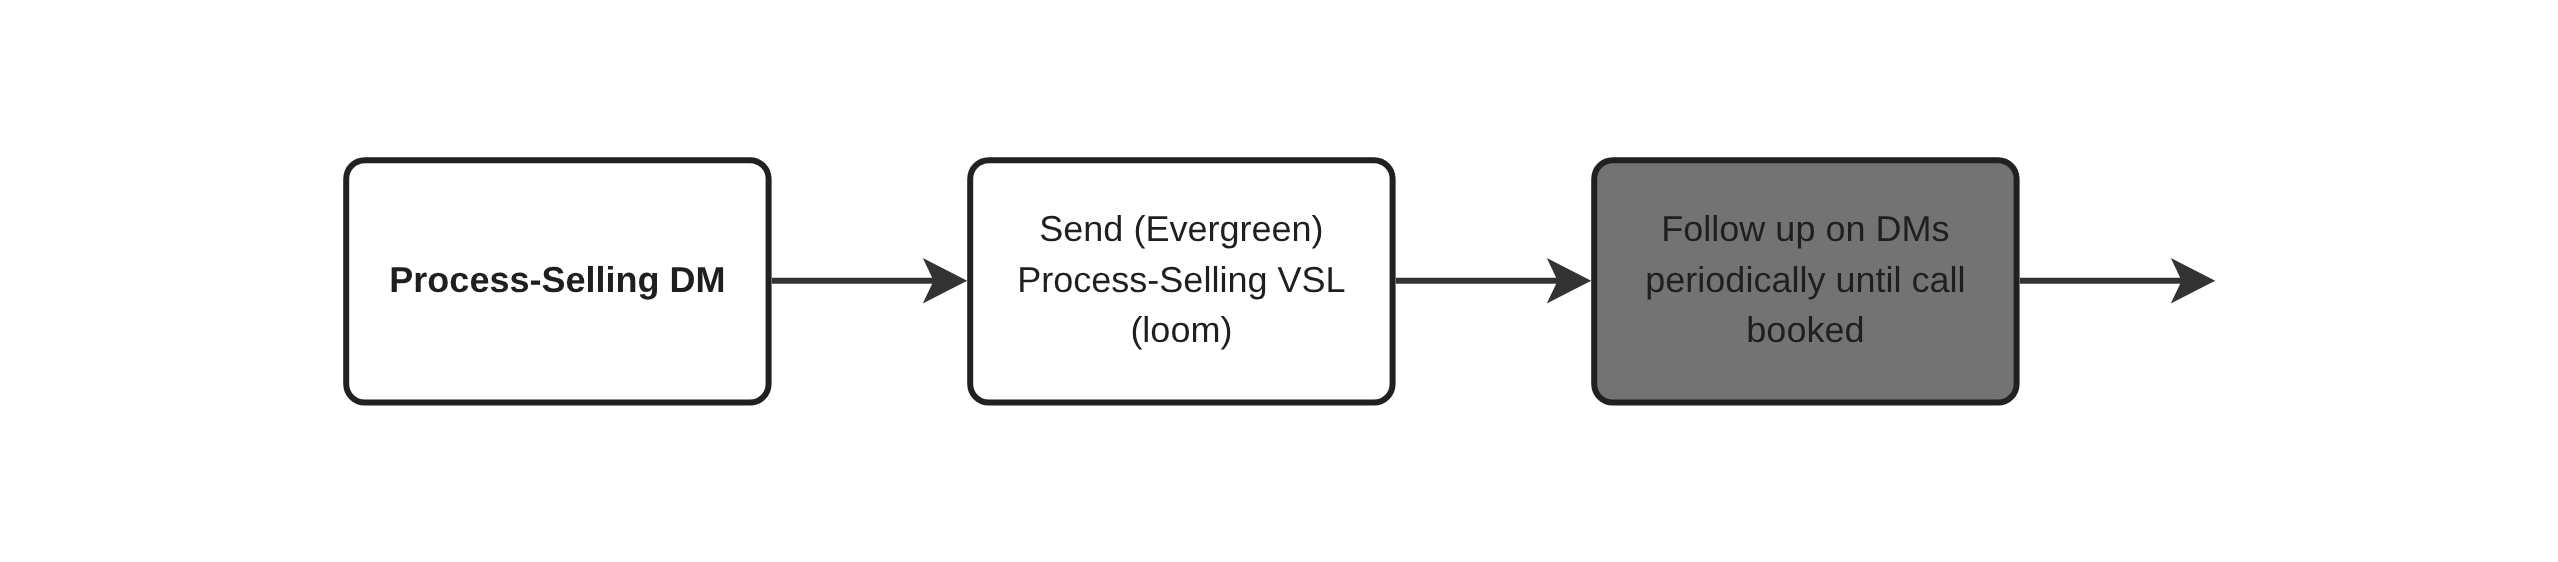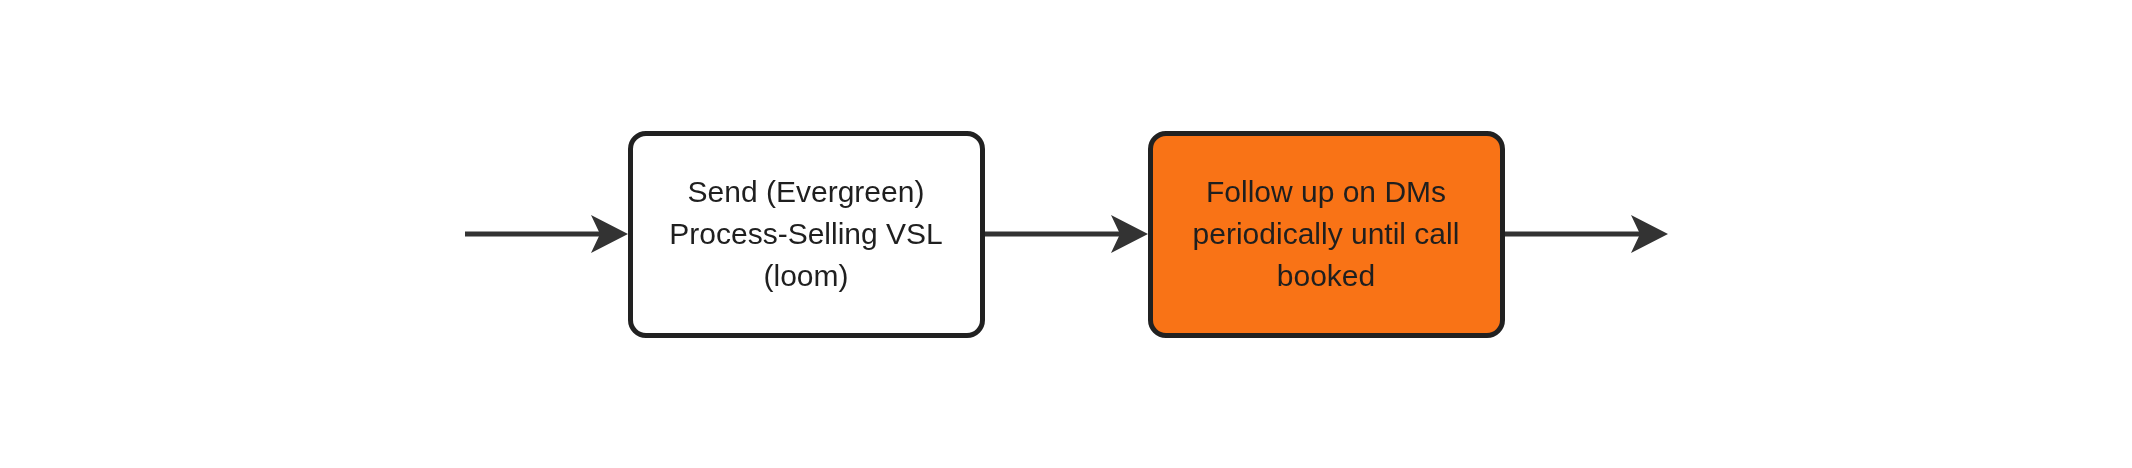--- a/index.html
+++ b/index.html
@@ -39,36 +39,39 @@
     width: 163px;
     height: 48px;
     display: block;
   }
 </style>
 </head>
 <body>
 
 <div class="canvas">
 
+  <div class="node emphasis-bold" style="background-color: rgb(255, 255, 255);">
+    <span style="color: rgb(31, 31, 31);">Process-Selling DM</span>
+  </div>
 
   <svg class="edge" viewBox="0 0 163 48">
     <line x1="0" y1="24" x2="136" y2="24" stroke-width="5" stroke="#333333"></line>
     <polygon points="126,5 163,24 126,43 135,24" fill="#333333"></polygon>
   </svg>
 
   <div class="node" style="background-color: rgb(255, 255, 255);">
     <span style="color: rgb(31, 31, 31);">Send (Evergreen) Process-Selling VSL (loom)</span>
   </div>
 
   <svg class="edge" viewBox="0 0 163 48">
     <line x1="0" y1="24" x2="136" y2="24" stroke-width="5" stroke="#333333"></line>
     <polygon points="126,5 163,24 126,43 135,24" fill="#333333"></polygon>
   </svg>
 
-  <div class="node" style="background-color: #f97316;">
+  <div class="node" style="background-color: #737373;">
     <span style="color: rgb(31, 31, 31);">Follow up on DMs periodically until call booked</span>
   </div>
 
   <svg class="edge" viewBox="0 0 163 48">
     <line x1="0" y1="24" x2="136" y2="24" stroke-width="5" stroke="#333333"></line>
     <polygon points="126,5 163,24 126,43 135,24" fill="#333333"></polygon>
   </svg>
 
 
 </div>

